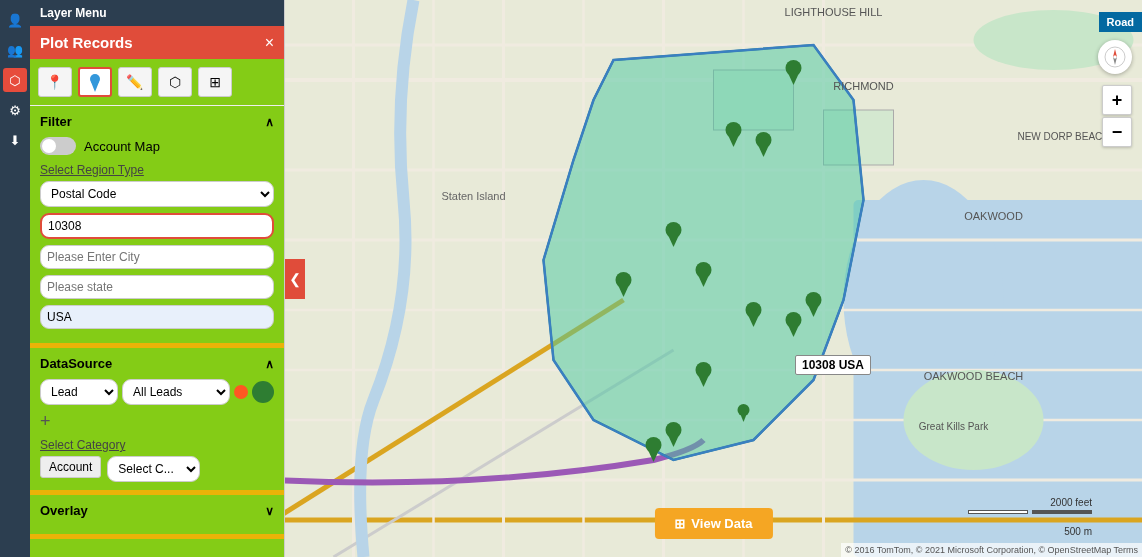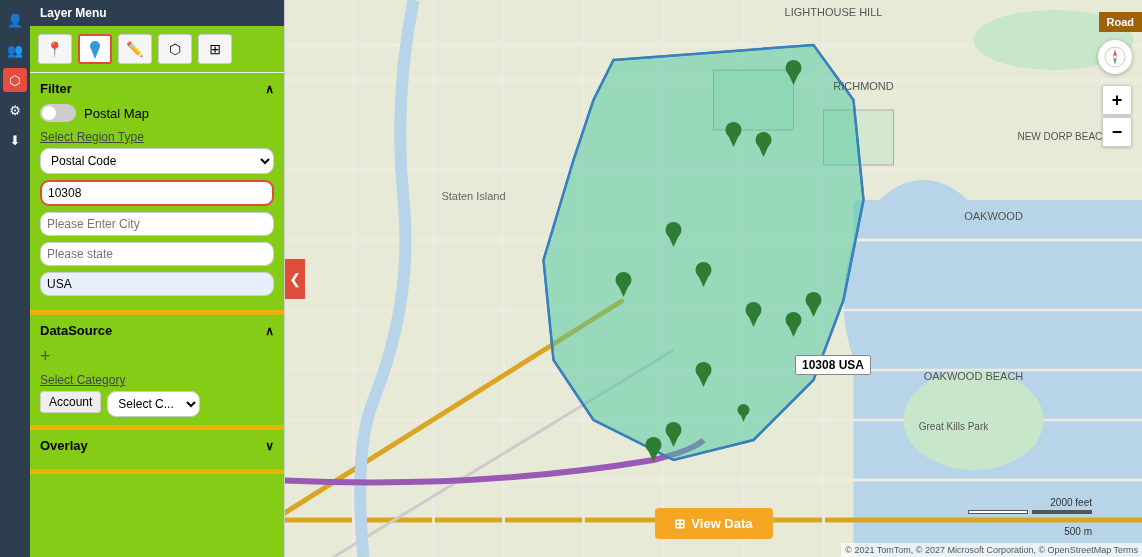--- a/index.html
+++ b/index.html
@@ -233,21 +233,21 @@
       align-items: center;
       justify-content: center;
       cursor: pointer;
       font-size: 14px;
       z-index: 5;
     }
     .map-nav-right {
       position: absolute;
       right: 0;
       top: 12px;
-      background: #a16207;
+      background: #0369a1;
       color: white;
       padding: 4px 8px;
       font-size: 11px;
       font-weight: bold;
       cursor: pointer;
       z-index: 5;
     }
 
     .map-compass {
       position: absolute;
@@ -352,20 +352,24 @@
   <div class="sidebar-icon">⚙</div>
   <div class="sidebar-icon">⬇</div>
 </div>
 
 <div class="panel">
 
   <div class="panel-header-bar">
     <span>Layer Menu</span>
   </div>
 
+  <div class="panel-title-bar">
+    <span>Plot Records</span>
+    <button class="close-btn">×</button>
+  </div>
 
   <div class="toolbar-row">
     <div class="toolbar-btn" title="Marker">📍</div>
     <div class="toolbar-btn active" title="Plot">
       <svg width="20" height="20" viewBox="0 0 20 20">
           <circle cx="10" cy="7" r="5" fill="#3498db"></circle>
           <polygon points="10,20 6,10 14,10" fill="#3498db"></polygon>
         </svg>
     </div>
     <div class="toolbar-btn" title="Edit">✏️</div>
@@ -374,21 +378,21 @@
   </div>
 
   <div class="section">
     <div class="section-header">
       <span>Filter</span>
       <span class="chevron">∧</span>
     </div>
 
     <div class="toggle-row">
       <div class="toggle"></div>
-      <span>Postal Map</span>
+      <span>Account Map</span>
     </div>
 
     <label class="field-label">Select Region Type</label>
     <select>
       <option>Postal Code</option>
       <option>City</option>
       <option>State</option>
       <option>Country</option>
     </select>
 
@@ -397,20 +401,34 @@
     <input type="text" placeholder="Please state" style="">
     <input type="text" class="country-input" value="USA" style="">
   </div>
 
   <div class="section">
     <div class="section-header">
       <span>DataSource</span>
       <span class="chevron">∧</span>
     </div>
 
+    <div class="datasource-row">
+      <select class="lead-select">
+        <option>Lead</option>
+        <option>Account</option>
+        <option>Contact</option>
+      </select>
+      <select class="all-leads-select">
+        <option>All Leads</option>
+        <option>Open Leads</option>
+        <option>Closed Leads</option>
+      </select>
+      <span class="color-dot"></span>
+      <span class="color-dot green"></span>
+    </div>
 
     <span class="plus-btn">+</span>
 
     <label class="field-label">Select Category</label>
     <div class="category-row">
       <span class="account-badge">Account</span>
       <select>
         <option>Select C...</option>
         <option>Category 1</option>
         <option>Category 2</option>
@@ -556,21 +574,21 @@
     <div class="zoom-btn">−</div>
   </div>
 
   
   <button class="view-data-btn">
     <span>⊞</span>
     <span>View Data</span>
   </button>
 
   
-  <div class="map-attribution">© 2021 TomTom, © 2027 Microsoft Corporation, © OpenStreetMap Terms</div>
+  <div class="map-attribution">© 2016 TomTom, © 2021 Microsoft Corporation, © OpenStreetMap Terms</div>
 
   
   <div class="scale-bar">
     <div style="font-size:10px; text-align:right; margin-bottom:2px;">2000 feet</div>
     <div class="scale-bar-line">
       <div class="bar-segment" style="width:60px; background:#fff; border:1px solid #555;"></div>
       <div class="bar-segment" style="width:60px; background:#555;"></div>
     </div>
     <div style="font-size:10px; text-align:right; margin-top:12px;">500 m</div>
   </div>

